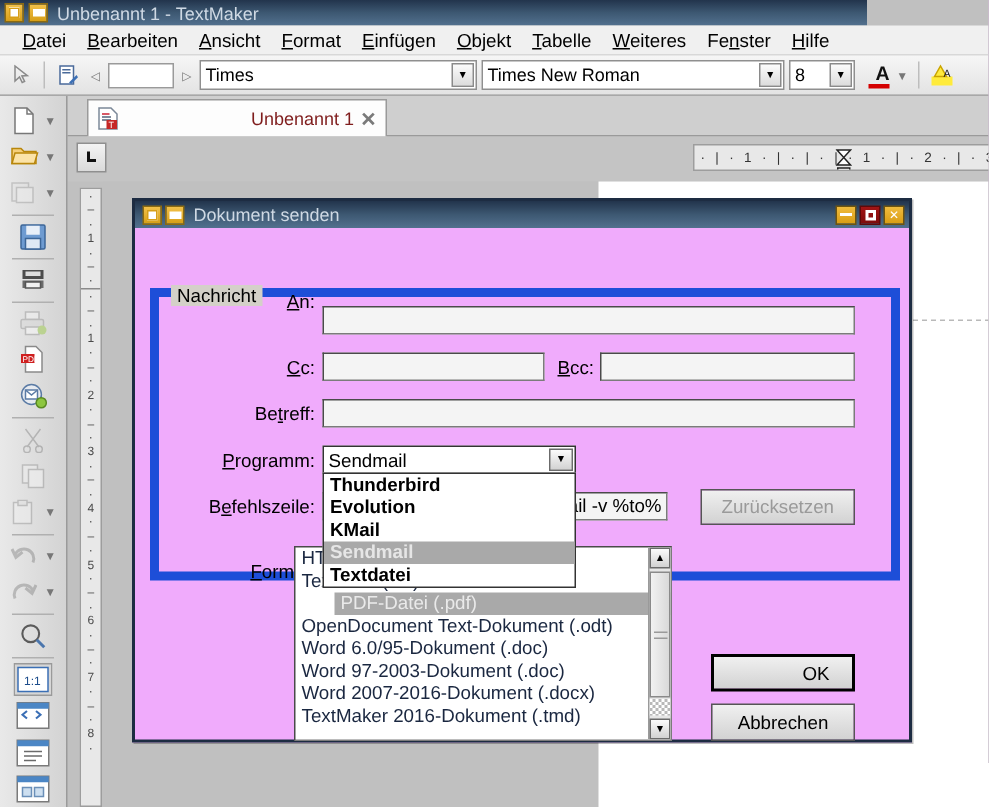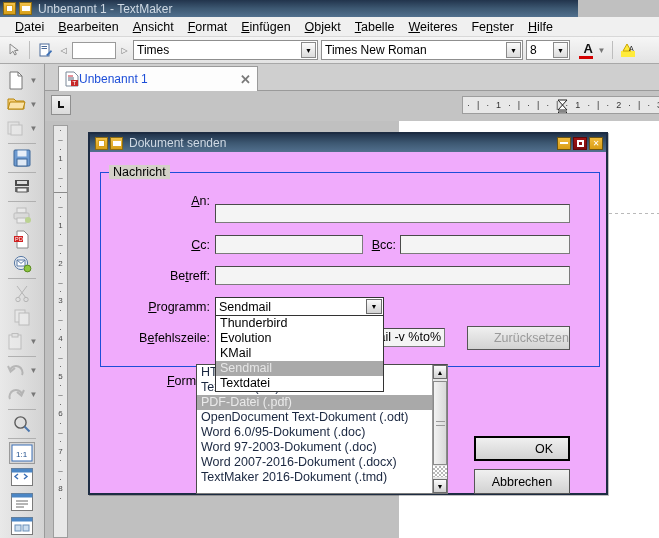--- a/index.html
+++ b/index.html
@@ -67,21 +67,21 @@
   .tabbar {
     position:absolute; left:45px; top:64px; width:614px; height:27px;
     background:#cfcfcf; border-bottom:1px solid #9a9a9a;
   }
   .doctab {
     position:absolute; left:13px; top:2px; width:200px; height:25px;
     background:#fdfdfd; border:1px solid #9a9a9a; border-bottom:none;
     display:flex; align-items:center; padding:0 6px;
   }
   .doctab .ticon { width:14px; height:16px; position:relative; flex:none; }
-  .doctab .tlabel { flex:1; text-align:left; font-size:12px; color:#1d4ed8; }
+  .doctab .tlabel { flex:1; text-align:right; font-size:12px; color:#7f1d1d; }
   .doctab .tclose { color:#7a7a7a; font-size:13px; font-weight:bold; padding-left:4px; }
 
   
   .rulerrow {
     position:absolute; left:45px; top:91px; width:614px; height:30px; background:#c4c4c4;
   }
   .corner-btn {
     position:absolute; left:6px; top:4px; width:20px; height:20px;
     background:linear-gradient(to bottom,#f3f3f3,#dadada); border:1px solid #8f8f8f;
     display:flex;align-items:center;justify-content:center;font-size:10px;font-weight:bold;color:#111;
@@ -134,21 +134,21 @@
   .dc { width:14px; height:13px; border:1px solid #6d5410; display:flex; align-items:center;
         justify-content:center; font-size:8px; color:#fff; }
   .dc.min { background:linear-gradient(to bottom,#f0bb3d,#d99d14); }
   .dc.max { background:linear-gradient(to bottom,#a11414,#7d0c0c); border-color:#5d0a0a; }
   .dc.cls { background:linear-gradient(to bottom,#f0bb3d,#d99d14); }
   .dc .g { display:block; width:8px; height:2px; background:#fff; }
   .dc .gsq { display:block; width:7px; height:7px; border:2px solid #fff; }
 
   .dlg-body { position:relative; padding:8px 10px; height:343px; }
 
-  .groupbox { position:absolute; border:1px solid #1d4ed8; }
+  .groupbox { position:absolute; border:6px solid #1d4ed8;margin-top:20px; }
   .gb-legend {
     position:absolute; top:-8px; left:8px; background:#d4d0c8; padding:0 4px; font-size:12.5px; color:#000;
   }
 
   .flabel { position:absolute; font-size:12.5px; color:#000; text-align:right; }
   .fld {
     position:absolute; background:#f4f4f4; border:1px solid #7b7b7b;
     border-top-color:#4a4a4a; border-left-color:#4a4a4a; height:19px;
   }
 
@@ -158,30 +158,30 @@
   }
   .ddcombo .dbtn {
     position:absolute; right:1px; top:1px; width:16px; height:15px;
     background:linear-gradient(to bottom,#fbfbfb,#d2d2d2); border:1px solid #6b6b6b;
     display:flex;align-items:center;justify-content:center;font-size:7px;color:#000;
   }
 
   .ddlist {
     position:absolute; background:#fff; border:1px solid #333; z-index:60;
   }
-  .ddlist .opt { height:15px; font-size:12.5px; padding-left:4px; line-height:15px; color:#000; white-space:nowrap; }
+  .ddlist .opt { height:15px; font-size:12.5px; padding-left:4px; line-height:15px; color:#000; white-space:nowrap;font-weight:bold; }
   .ddlist .opt.sel { background:#a9a9a9; color:#e6e6e6; }
 
   .listbox {
     position:absolute; background:#fff; border:1px solid #7b7b7b;
     border-top-color:#4a4a4a; border-left-color:#4a4a4a; overflow:hidden;
   }
   .listbox .lopt { height:15px; font-size:12.5px; padding-left:4px; line-height:15px;
                    color:#1a2740; white-space:nowrap; }
-  .listbox .lopt.sel { background:#a9a9a9; color:#eaeaea; }
+  .listbox .lopt.sel { background:#a9a9a9; color:#eaeaea;margin-left:26px; }
   .lb-scroll {
     position:absolute; right:0; top:0; width:15px; bottom:0; background:#e6e6e6;
     border-left:1px solid #9a9a9a;
   }
   .lb-arr {
     position:absolute; left:0; width:14px; height:14px;
     background:linear-gradient(to bottom,#fbfbfb,#d2d2d2); border:1px solid #6b6b6b;
     display:flex;align-items:center;justify-content:center;font-size:7px;
   }
   .lb-thumb {
@@ -194,21 +194,21 @@
     position:absolute; left:0; width:14px; background-image:
       repeating-conic-gradient(#b8b8b8 0% 25%, #ffffff 0% 50%);
     background-size:4px 4px;
   }
 
   .btn {
     position:absolute; background:linear-gradient(to bottom,#f0f0f0,#d2d2d2);
     border:1px solid #555; font-size:12.5px; color:#000;
     display:flex; align-items:center; justify-content:center;
   }
-  .btn.disabled { color:#9a9a9a;justify-content:flex-end; }
+  .btn.disabled { color:#9a9a9a; }
   .btn.default { border:2px solid #000; }
 </style>
 </head>
 <body>
 
 <div id="app">
 
   <div class="titlebar">
     <div class="tb-icon sq"></div>
     <div class="tb-icon min2"></div>

